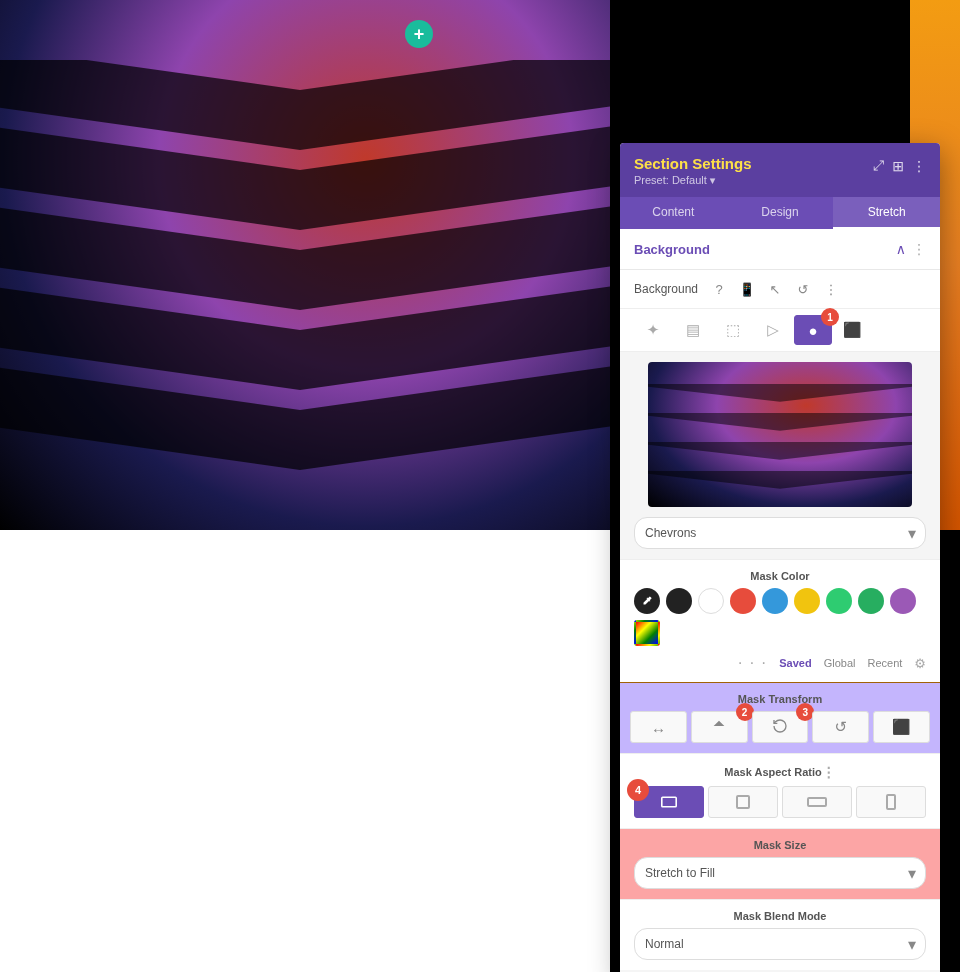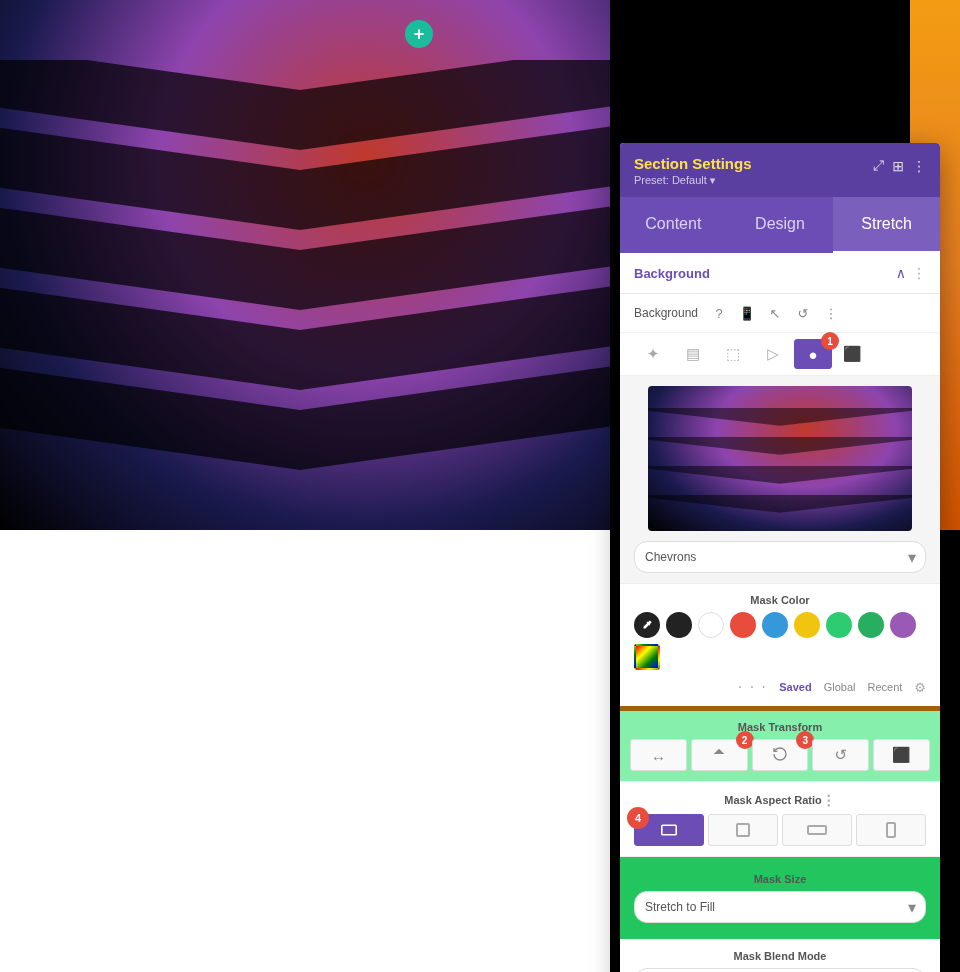--- a/index.html
+++ b/index.html
@@ -138,24 +138,24 @@
     }
 
     
     .panel-tabs {
       background: #6b4db5;
       display: flex;
     }
 
     .panel-tab {
       flex: 1;
-      padding: 18px 0;
+      padding: 8px 0;
       text-align: center;
       color: rgba(255,255,255,0.75);
-      font-size: 16px;
+      font-size: 12px;
       font-weight: 500;
       cursor: pointer;
       border-bottom: 2px solid transparent;
     }
 
     .panel-tab.active {
       color: #fff;
       border-bottom: 2px solid #fff;
       background: rgba(255,255,255,0.1);
     }
@@ -338,23 +338,23 @@
     }
 
     .color-gear {
       color: #aaa;
       font-size: 13px;
       cursor: pointer;
     }
 
     
     .transform-section {
-      background: #86efac;
+      background: #c4b5fd;
       padding: 10px 10px;
-      border-top: 5px solid #a16207;
+      border-top: 1px solid #a16207;
     }
 
     .transform-buttons {
       display: flex;
       gap: 4px;
     }
 
     .transform-btn {
       flex: 1;
       height: 32px;
@@ -393,22 +393,22 @@
     }
 
     .aspect-btn.active {
       background: #6b4db5;
       color: #fff;
       border-color: #6b4db5;
     }
 
     
     .size-section {
-      background: #22c55e;
-      padding: 16px 14px;
+      background: #fca5a5;
+      padding: 10px 14px;
       border-top: 1px solid #eee;
     }
 
     
     .blend-section {
       background: #fff;
       padding: 10px 14px;
       border-top: 1px solid #eee;
       margin-bottom: 10px;
     }

